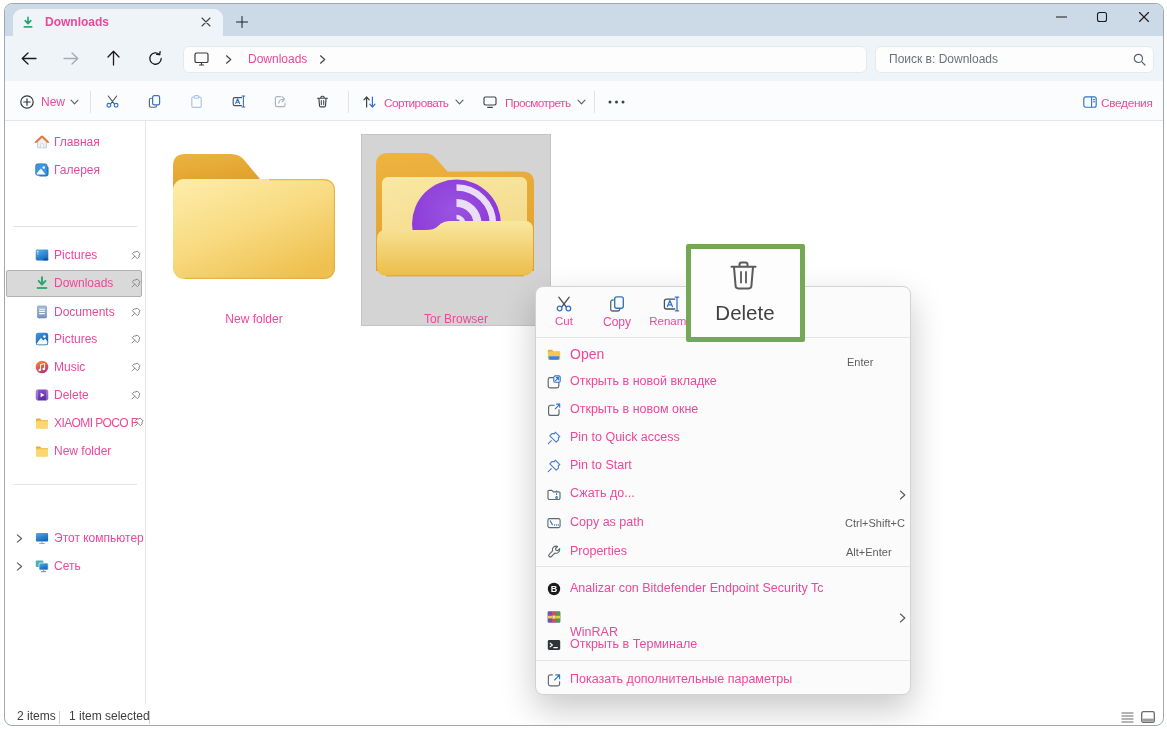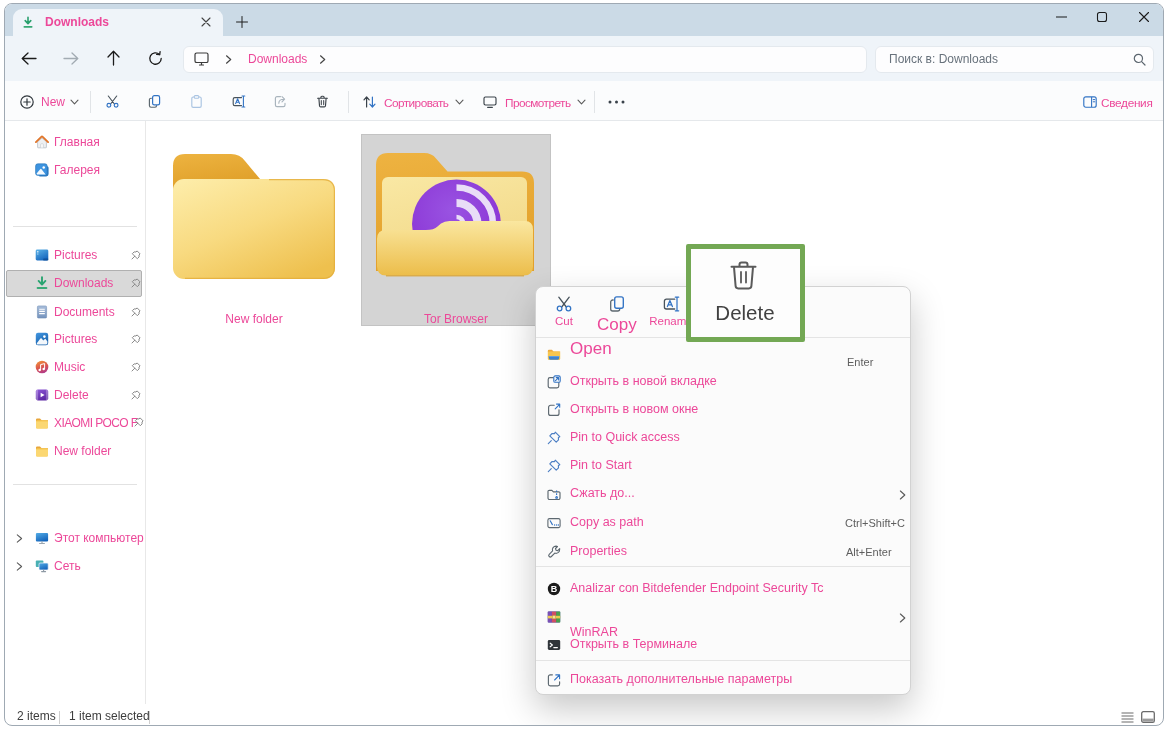--- a/index.html
+++ b/index.html
@@ -382,36 +382,36 @@
   <svg style="left:551px;top:292px" width="16" height="16" viewBox="0 0 16 16">
     <path d="M13.2 1.2 L5.7 11 M2.8 1.2 L10.3 11" stroke="#47525b" stroke-width="1.3" stroke-linecap="round"></path>
     <circle cx="3.6" cy="12.5" r="2.3" fill="none" stroke="#3273c4" stroke-width="1.3"></circle>
     <circle cx="12.4" cy="12.5" r="2.3" fill="none" stroke="#3273c4" stroke-width="1.3"></circle>
   </svg>
   <div class="txt" style="left:539px;top:311px;width:40px;text-align:center;font-size:11.5px;">Cut</div>
   <svg style="left:604px;top:292px" width="16" height="16" viewBox="0 0 16 16">
     <path d="M4.2 4 H3.7 a2 2 0 0 0 -2 2 V13 a2 2 0 0 0 2 2 H8.7 a2 2 0 0 0 2 -2" fill="none" stroke="#5d6870" stroke-width="1.3" stroke-linecap="round"></path>
     <rect x="5.7" y="0.9" width="8.6" height="11.3" rx="2" fill="none" stroke="#3273c4" stroke-width="1.35"></rect>
   </svg>
-  <div class="txt" style="left:592px;top:311px;width:40px;text-align:left;font-size:17px;">Copy</div>
+  <div class="txt" style="left:592px;top:311px;width:40px;text-align:center;font-size:12px;">Copy</div>
   <svg style="left:658px;top:292px" width="17" height="16" viewBox="0 0 17 16">
     <path d="M11.7 3.2 H3.4 a2 2 0 0 0 -2 2 V11 a2 2 0 0 0 2 2 H11.7" fill="none" stroke="#47525b" stroke-width="1.3" stroke-linecap="round"></path>
     <path d="M4.4 10.6 L6.9 4.6 L9.4 10.6 M5.4 8.9 H8.4" fill="none" stroke="#3273c4" stroke-width="1.25" stroke-linecap="round" stroke-linejoin="round"></path>
     <path d="M14 1.2 V14.8 M12.3 1.2 h3.4 M12.3 14.8 h3.4" stroke="#3273c4" stroke-width="1.25" stroke-linecap="round"></path>
   </svg>
   <div class="txt" style="left:642px;top:311px;width:48px;text-align:center;font-size:11.5px;">Rename</div>
   <div class="abs" style="left:531px;top:333px;width:374px;height:1px;background:#e4e4e4;"></div>
 
   <svg style="left:542px;top:343px" width="14" height="14" viewBox="0 0 14 14">
     <path d="M0.8 4 a1.2 1.2 0 0 1 1.2 -1.2 H4.9 l1.7 1.7 H13.2 v1.1 H0.8 Z" fill="#eda93c"></path>
     <rect x="0.8" y="4.6" width="12.4" height="8.4" rx="1.3" fill="#f7c64e"></rect>
     <path d="M1.8 9 H12.2 V11.1 a1.6 1.6 0 0 1 -1.6 1.6 H3.4 A1.6 1.6 0 0 1 1.8 11.1 Z" fill="#3f83cf"></path>
     <path d="M1.8 9 H12.2 V9.9 H1.8 Z" fill="#62a2e2"></path>
   </svg>
-  <div class="txt" style="left:565px;top:335px;font-size:17px;">Open</div>
+  <div class="txt" style="left:565px;top:342px;font-size:14px;">Open</div>
   <div class="txt" style="left:842px;top:344px;font-size:11px;color:#5e5e5e;margin-top:8px;">Enter</div>
 
   <svg style="left:542px;top:371px" width="14" height="14" viewBox="0 0 14 14">
     <rect x="1.2" y="2.6" width="10.6" height="10.2" rx="1.8" fill="none" stroke="#5d6870" stroke-width="1.15"></rect>
     <rect x="6.8" y="0.9" width="6.4" height="6.4" rx="1.4" fill="#fbfbfb" stroke="#3273c4" stroke-width="1.1"></rect>
     <path d="M8.3 5.8 L11.3 2.8 M9.2 2.6 h2.4 v2.4" fill="none" stroke="#3273c4" stroke-width="1.05" stroke-linecap="round" stroke-linejoin="round"></path>
   </svg>
   <div class="txt" style="left:565px;top:370px;font-size:12.5px;">Открыть в новой вкладке</div>
 
   <svg style="left:542px;top:399px" width="14" height="14" viewBox="0 0 14 14">

